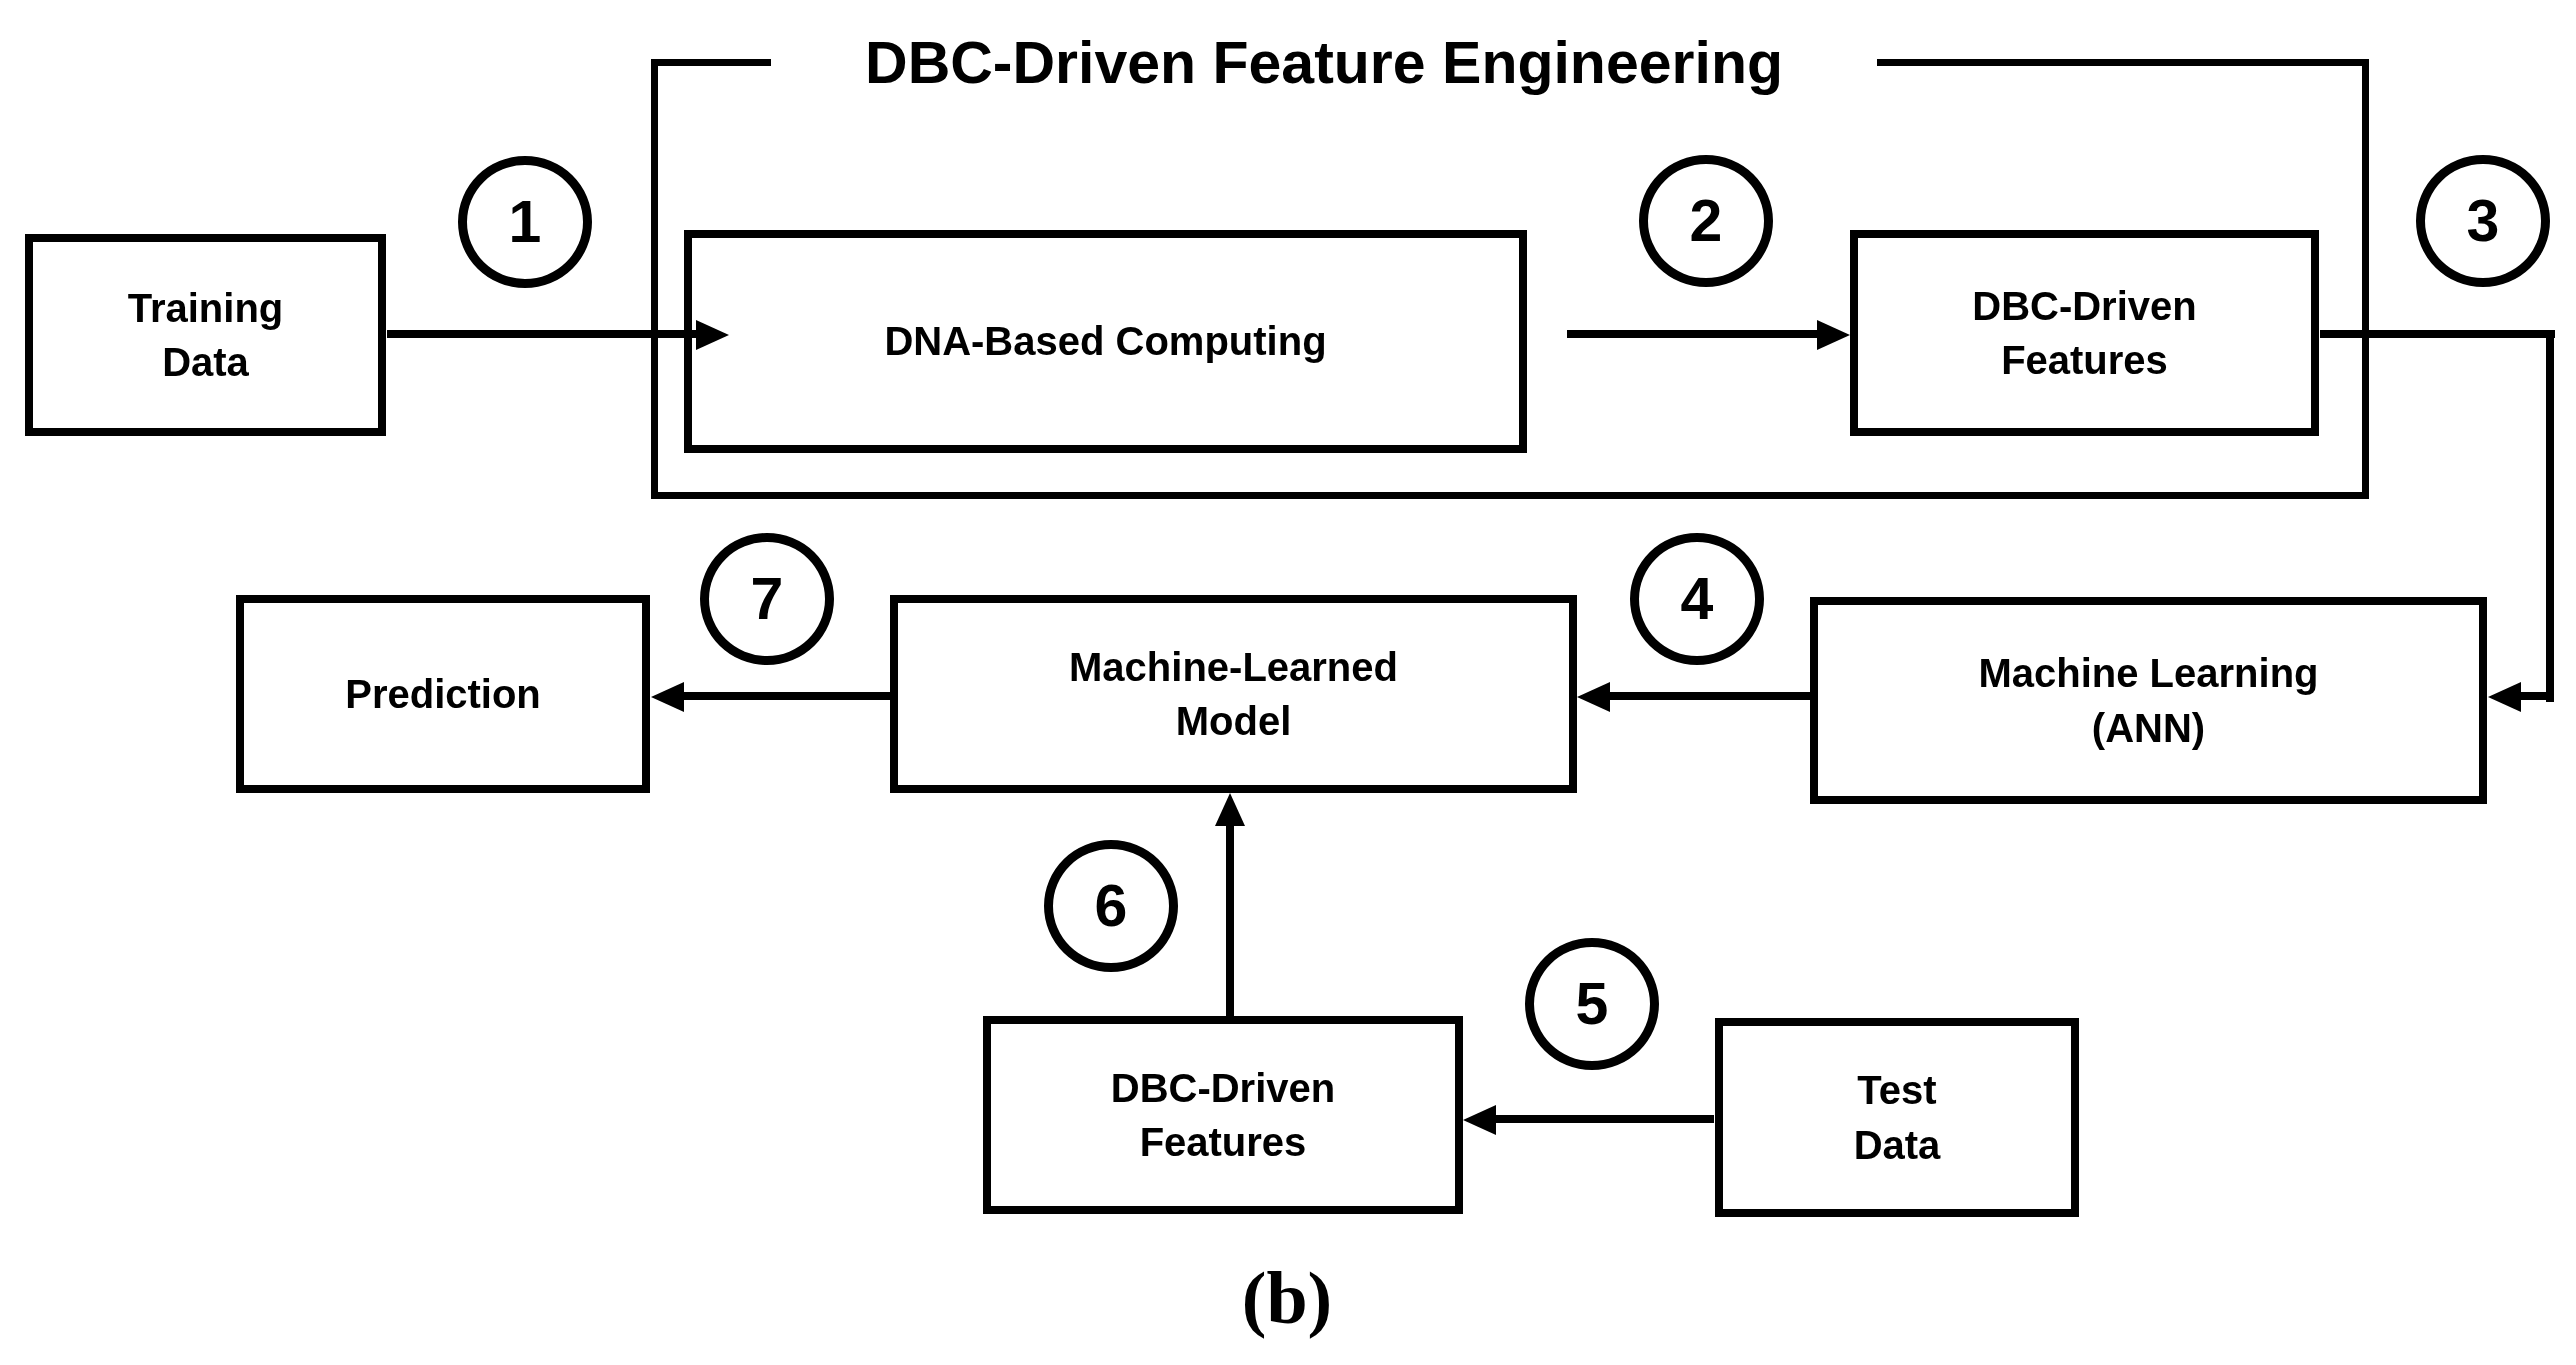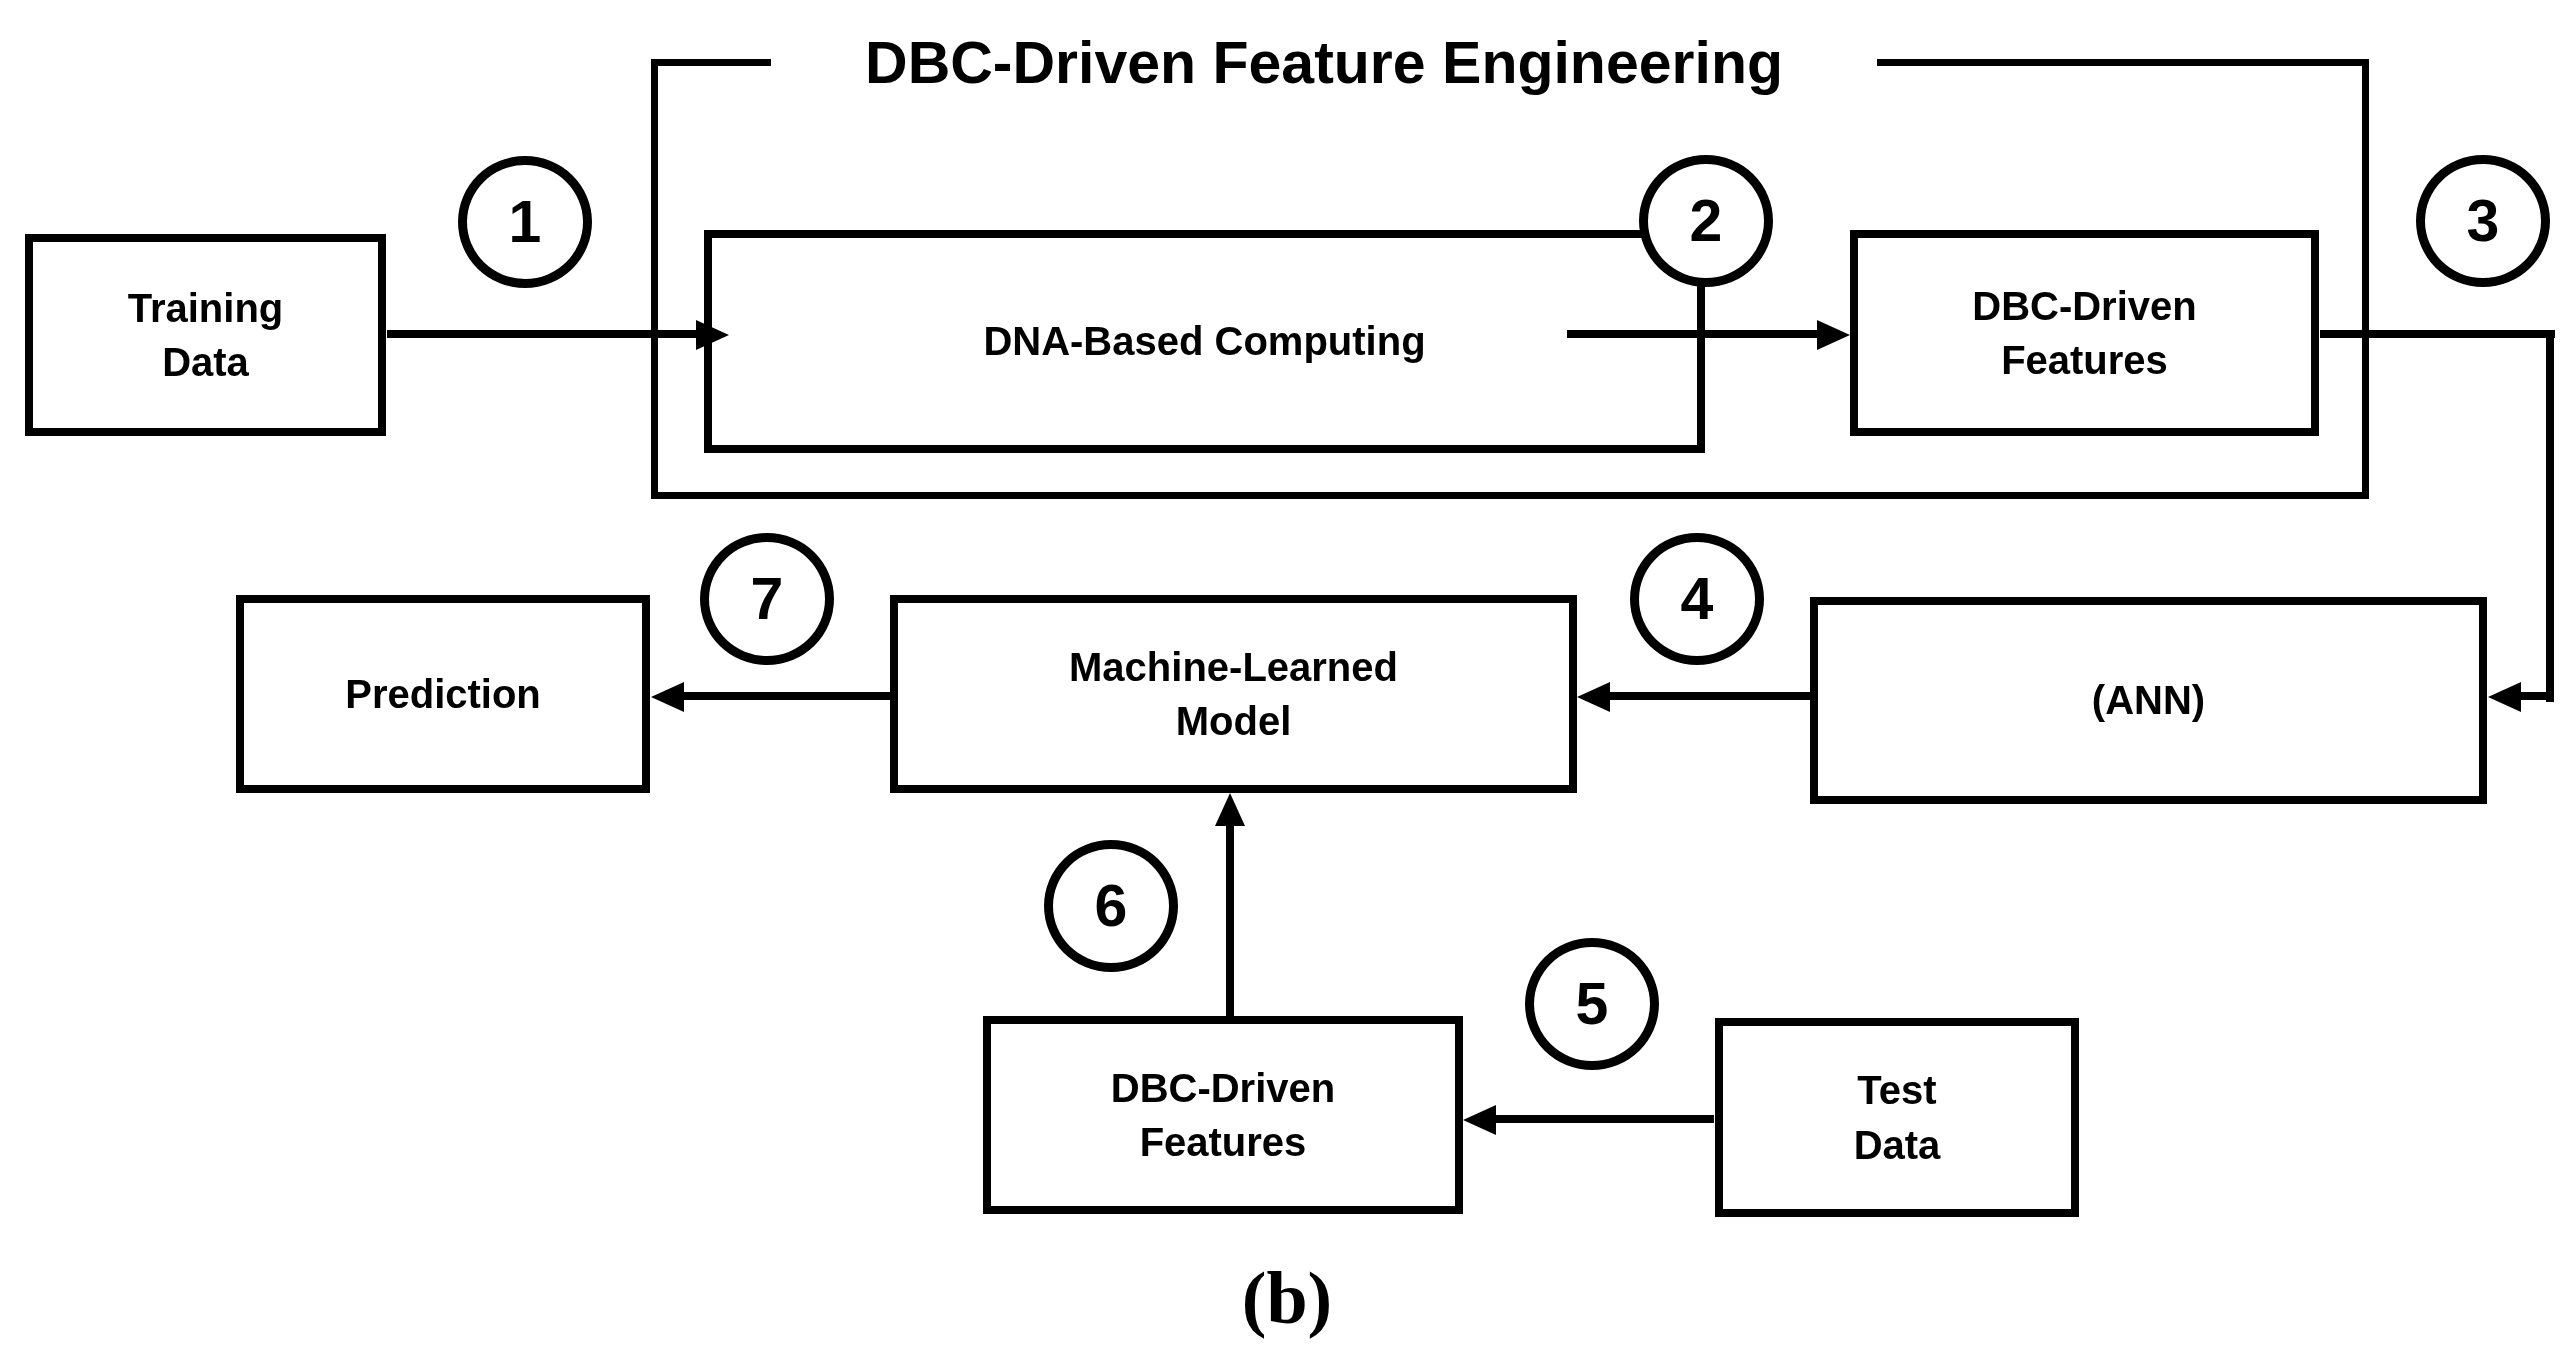--- a/index.html
+++ b/index.html
@@ -83,30 +83,31 @@
 <div id="canvas">
 
   <div class="group" style="left:651px; top:59px; width:1718px; height:440px;"></div>
   <div class="group-title" style="left:771px; top:24px; width:1106px;">DBC-Driven Feature Engineering</div>
 
   <div class="box" style="left:25px; top:234px; width:361px; height:202px;">
     <span>Training</span>
     <span>Data</span>
   </div>
 
-  <div class="box" style="left:704px; top:230px; width:1001px; height:223px;">
+  <div class="box" style="left:684px; top:230px; width:843px; height:223px;">
     <span>DNA-Based Computing</span>
   </div>
 
   <div class="box" style="left:1850px; top:230px; width:469px; height:206px;">
     <span>DBC-Driven</span>
     <span>Features</span>
   </div>
 
   <div class="box" style="left:1810px; top:597px; width:677px; height:207px;">
+    <span>Machine Learning</span>
     <span>(ANN)</span>
   </div>
 
   <div class="box" style="left:890px; top:595px; width:687px; height:198px;">
     <span>Machine-Learned</span>
     <span>Model</span>
   </div>
 
   <div class="box" style="left:236px; top:595px; width:414px; height:198px;justify-content:center;">
     <span>Prediction</span>

